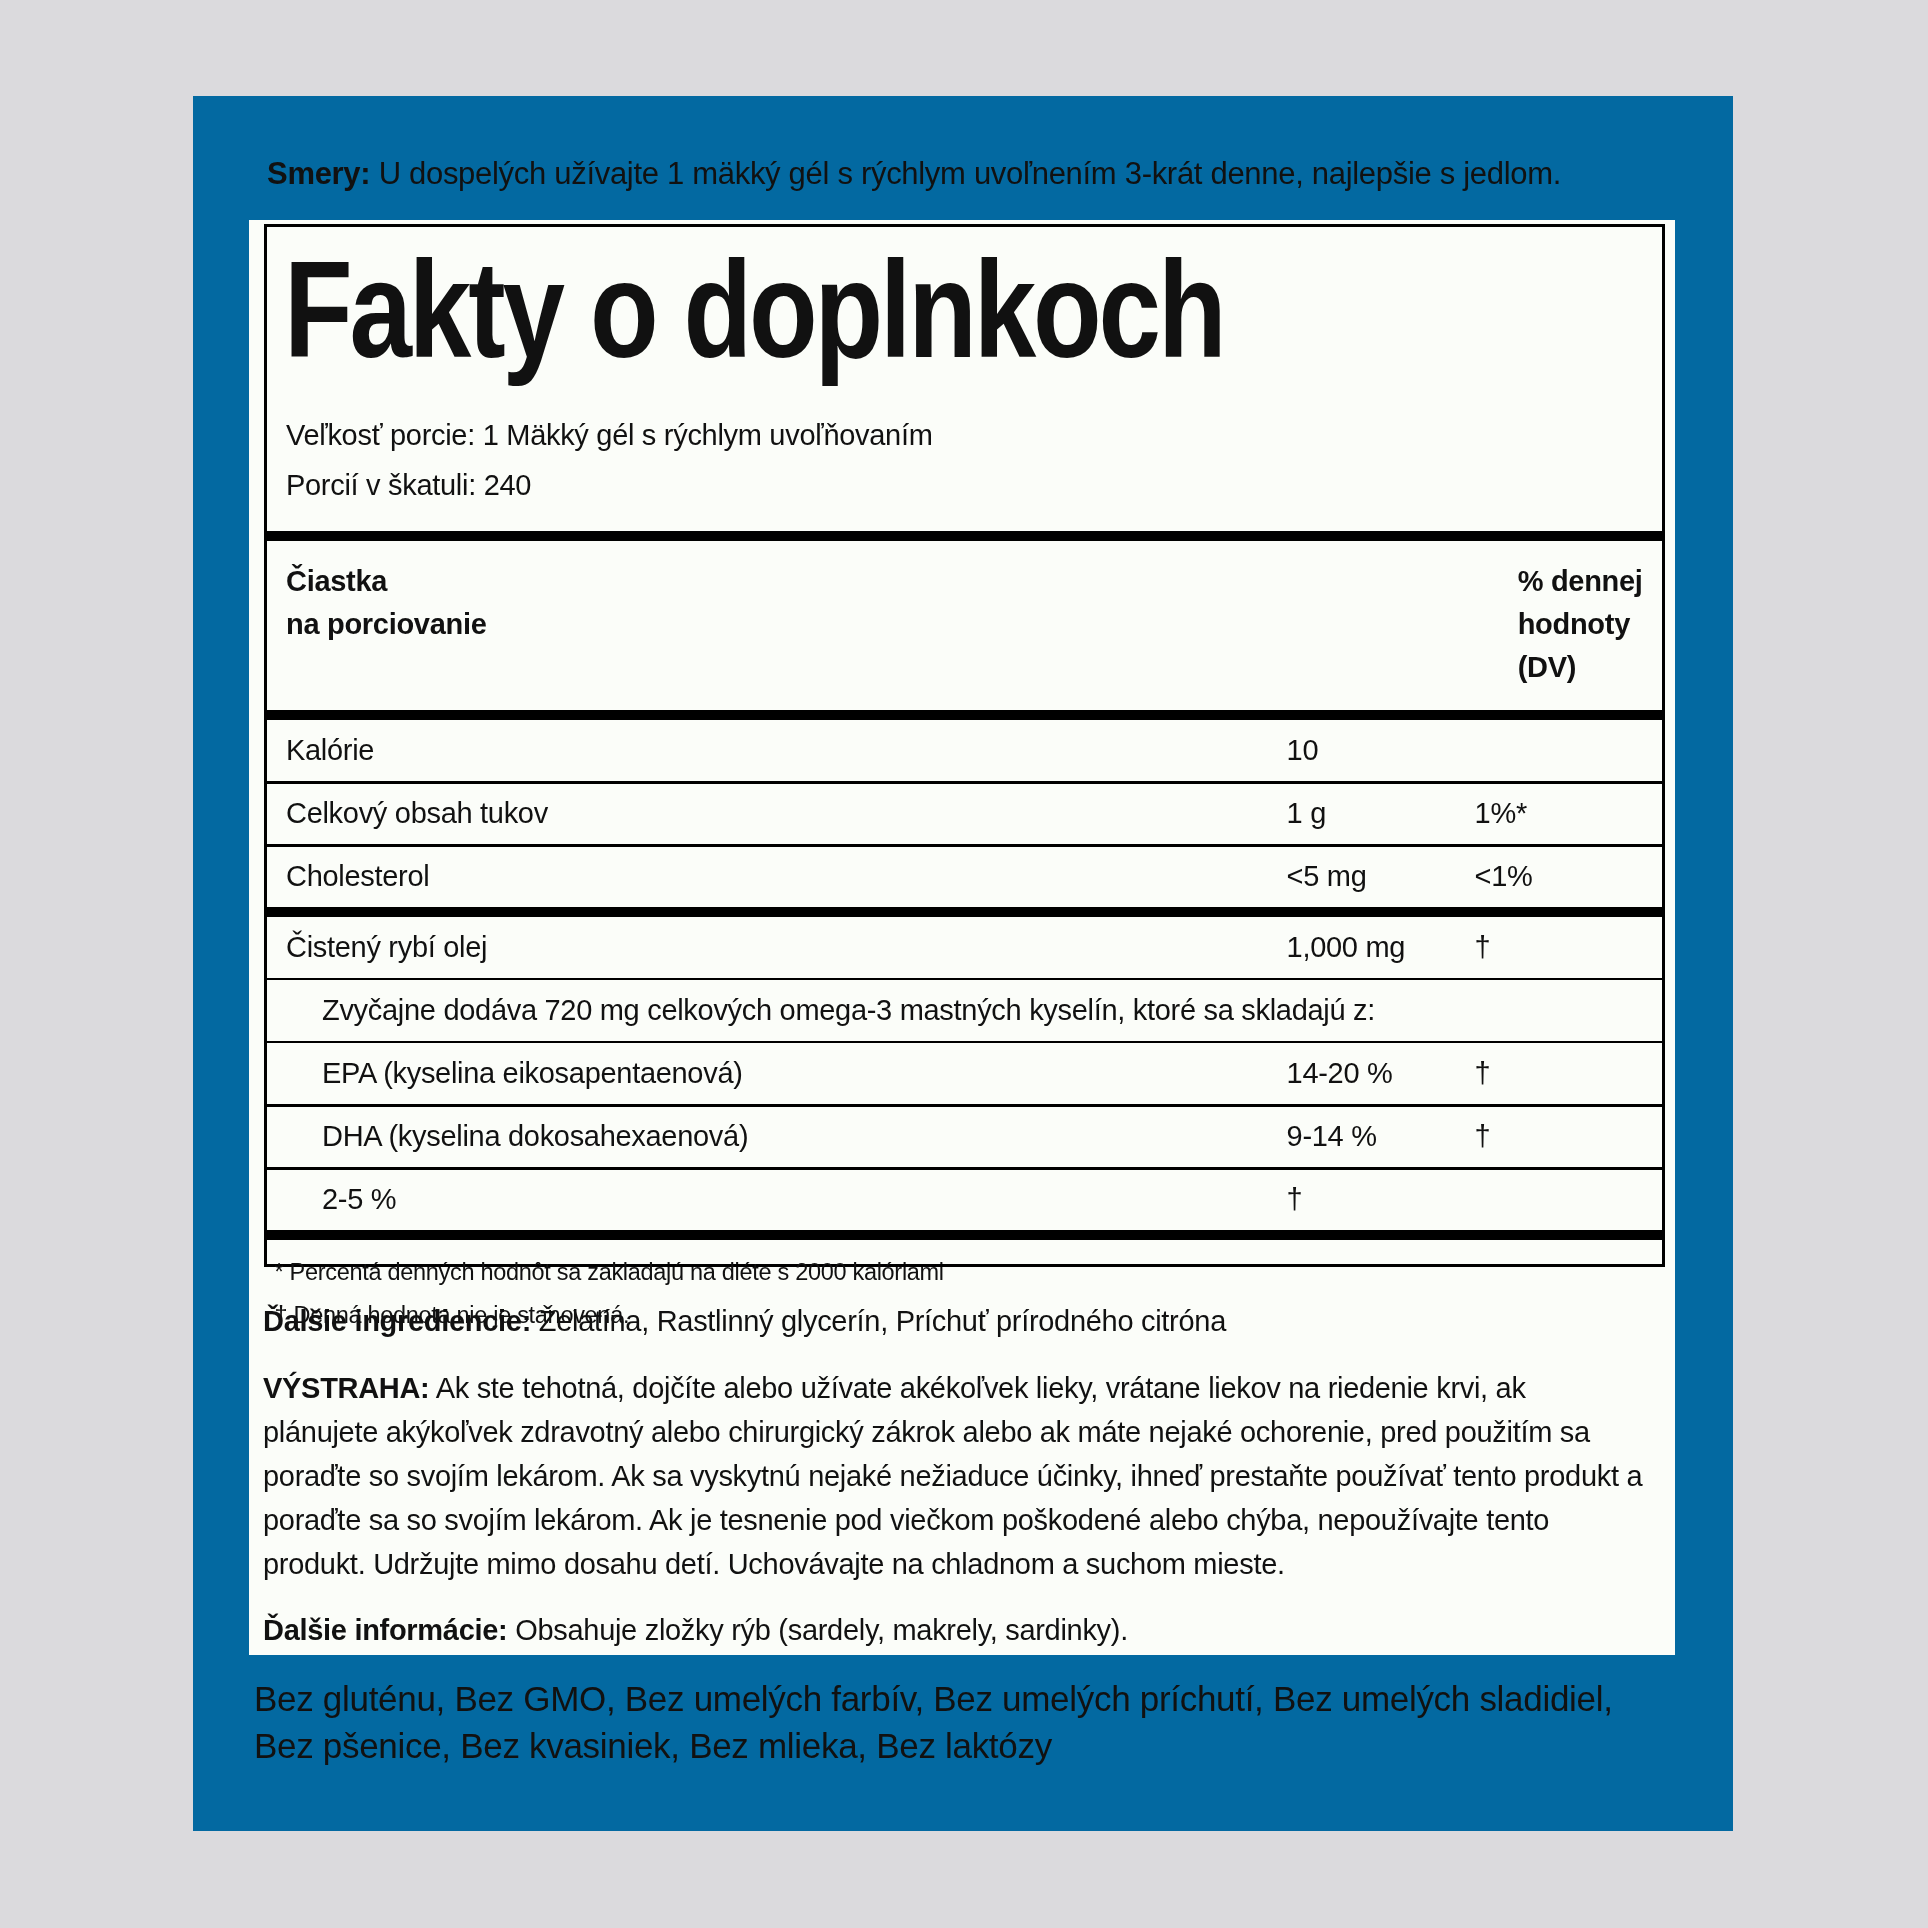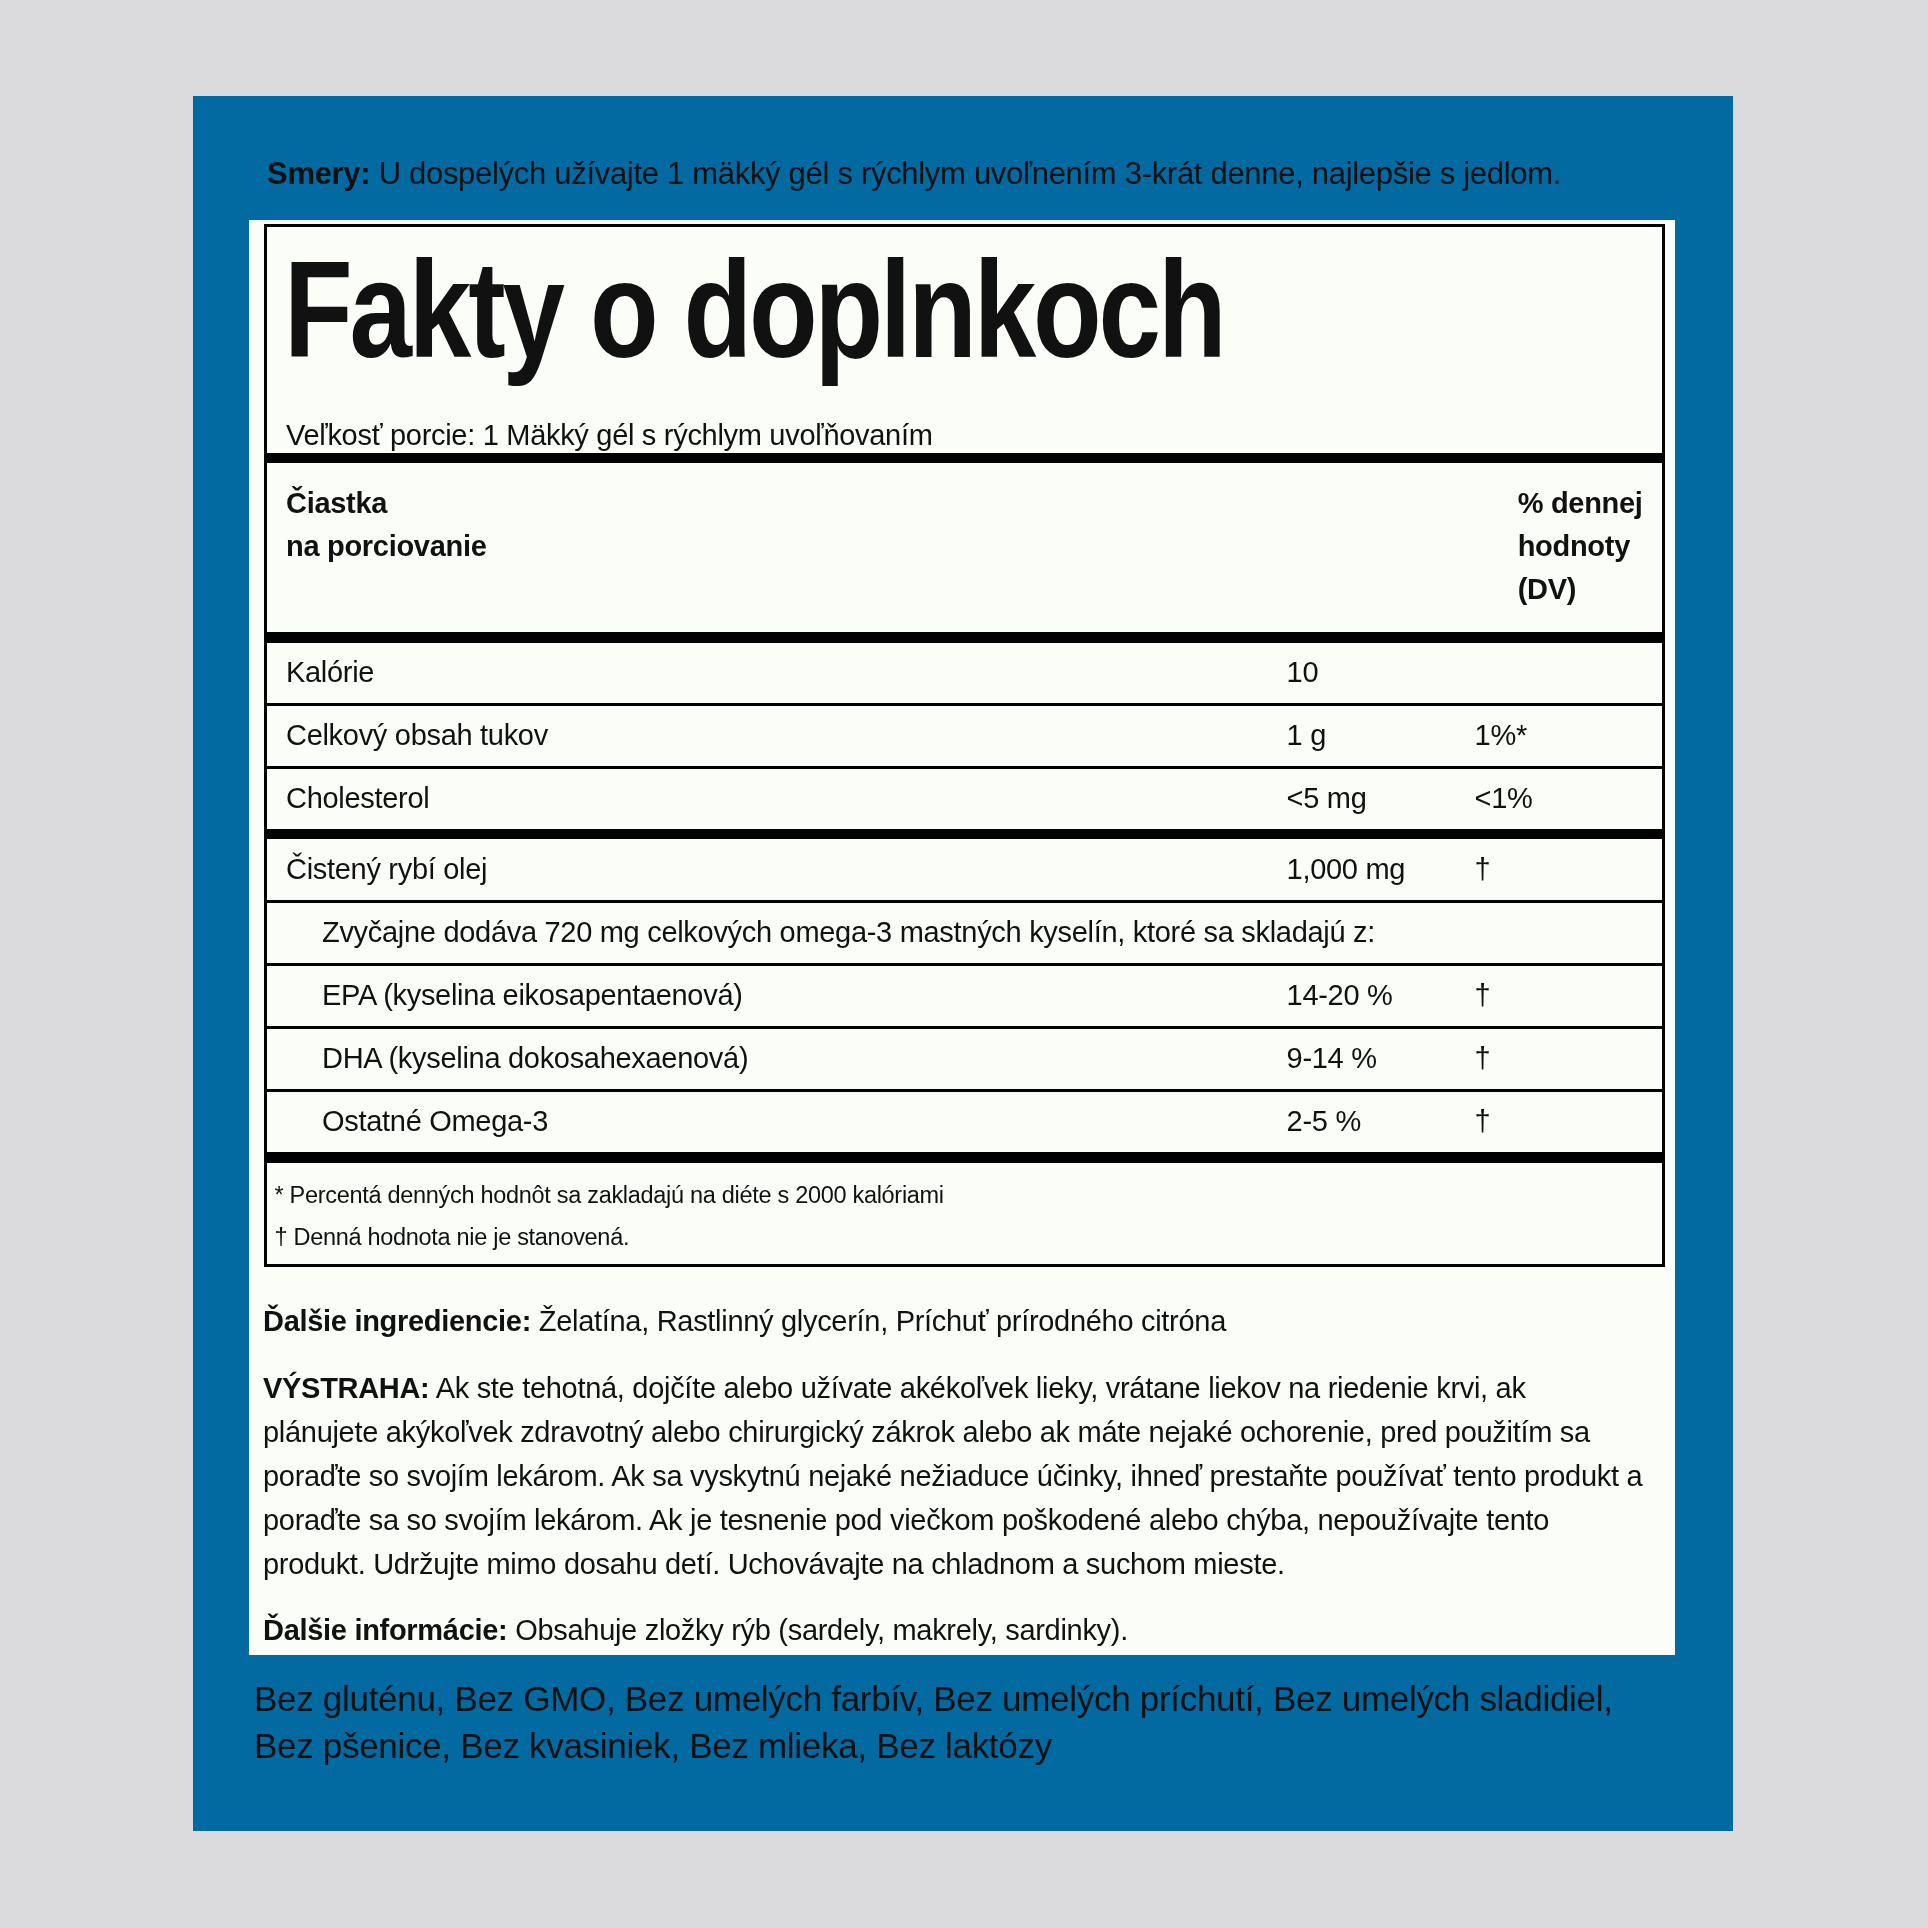--- a/index.html
+++ b/index.html
@@ -79,20 +79,21 @@
 <div class="panel">
 
   <p class="directions"><b>Smery:</b>
     <span>U dospelých užívajte 1 mäkký gél s rýchlym uvoľnením 3-krát denne, najlepšie s jedlom.</span></p>
 
   <div class="white">
 
     <div class="facts">
       <h1 class="title">Fakty o doplnkoch</h1>
       <p class="serving">Veľkosť porcie: 1 Mäkký gél s rýchlym uvoľňovaním</p>
+      <p class="serving second">Porcií v škatuli: 240</p>
 
       <div class="sep thick"></div>
 
       <div class="thead">
         <div class="th-left">Čiastka
 na porciovanie</div>
         <div class="th-right">% dennej
 hodnoty
 (DV)</div>
       </div>
@@ -135,21 +136,20 @@
     <span class="cell-dv">†</span>
   </div>
 <div class="sep thin"></div>
   <div class="row indent">
     <span class="cell-name">DHA (kyselina dokosahexaenová)</span>
     <span class="cell-amount">9-14 %</span>
     <span class="cell-dv">†</span>
   </div>
 <div class="sep thin"></div>
   <div class="row indent">
-    <span class="cell-name">Ostatné Omega-3</span>
     <span class="cell-amount">2-5 %</span>
     <span class="cell-dv">†</span>
   </div>
 <div class="sep thick"></div>
         </div>
 
       <div class="footnotes">
         <p>* Percentá denných hodnôt sa zakladajú na diéte s 2000 kalóriami</p>
         <p>† Denná hodnota nie je stanovená.</p>
       </div>

